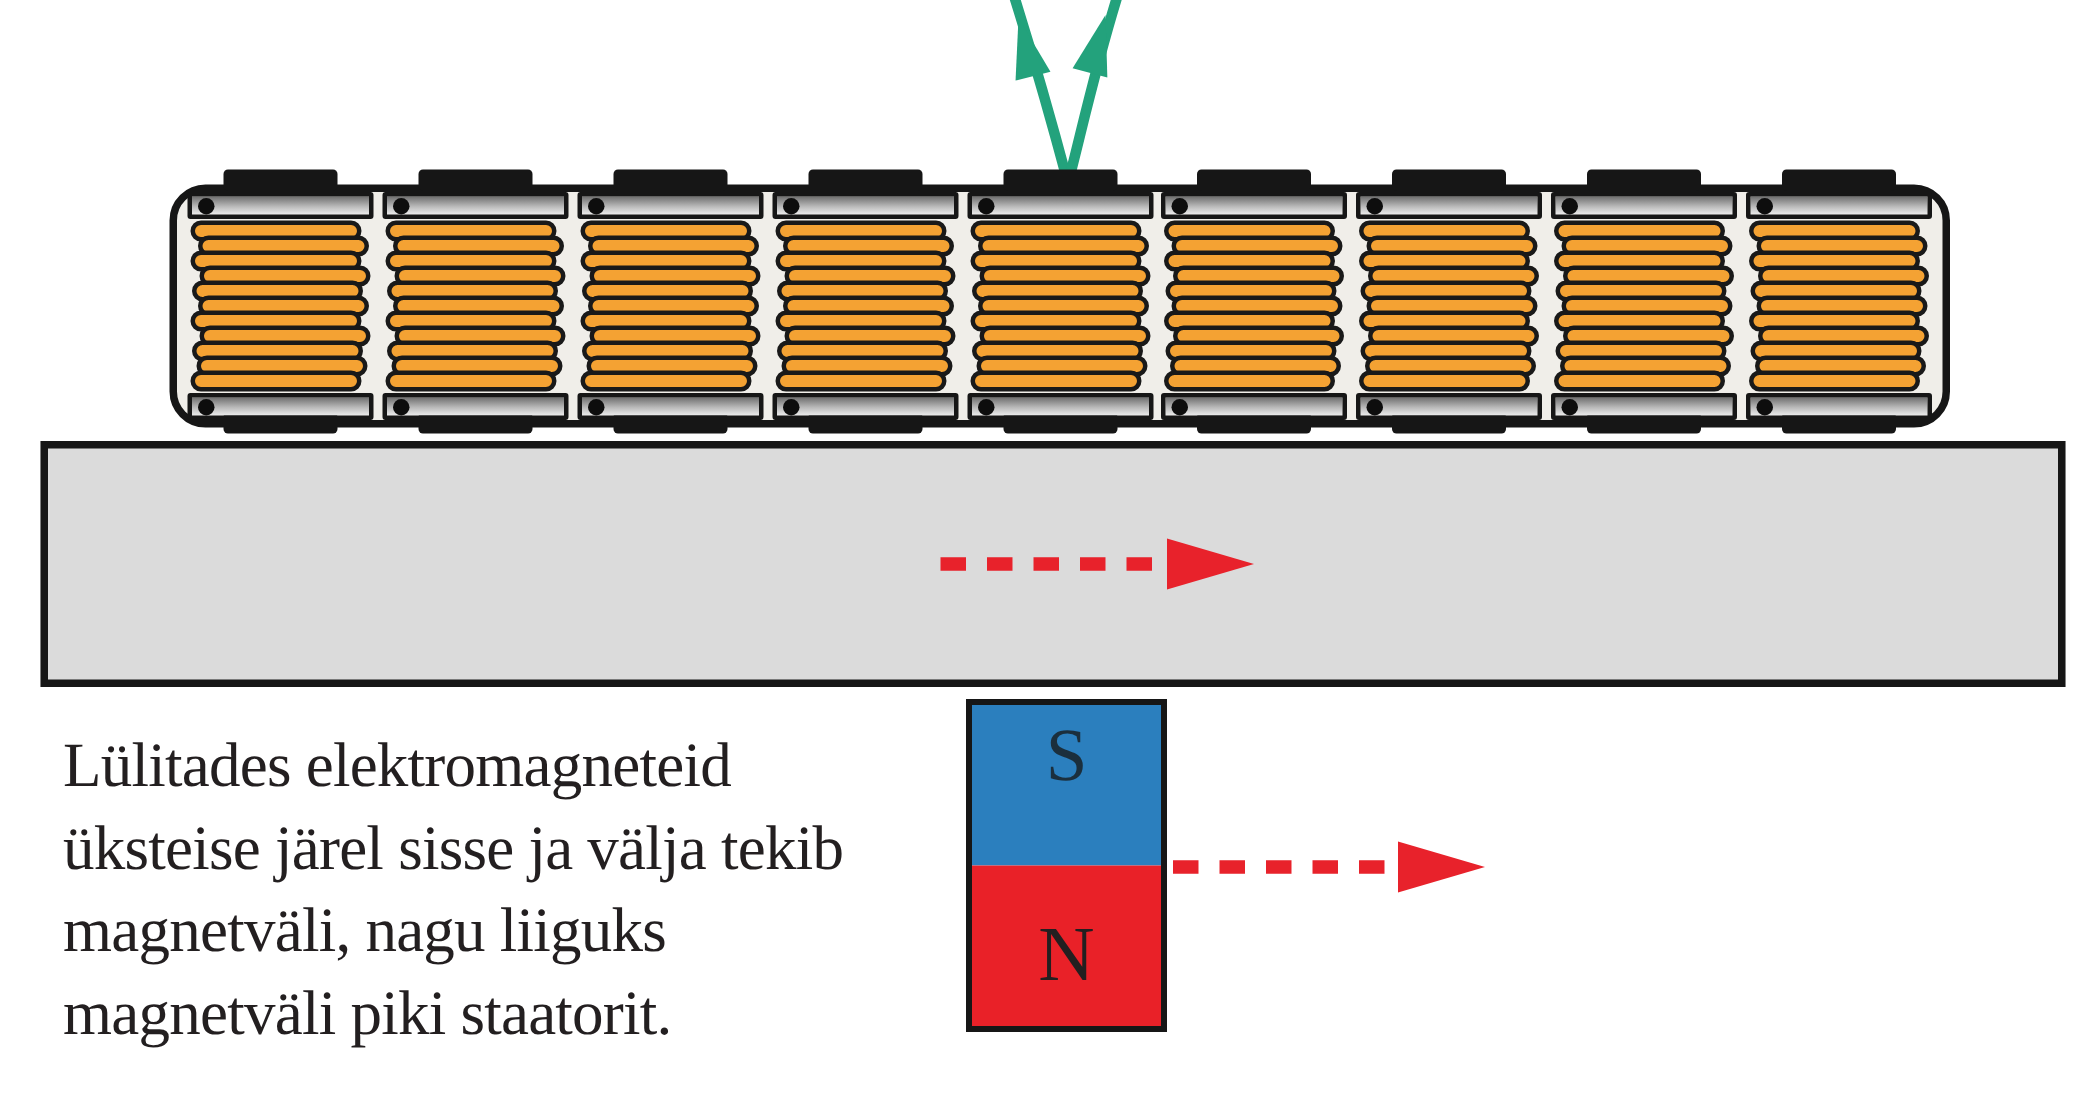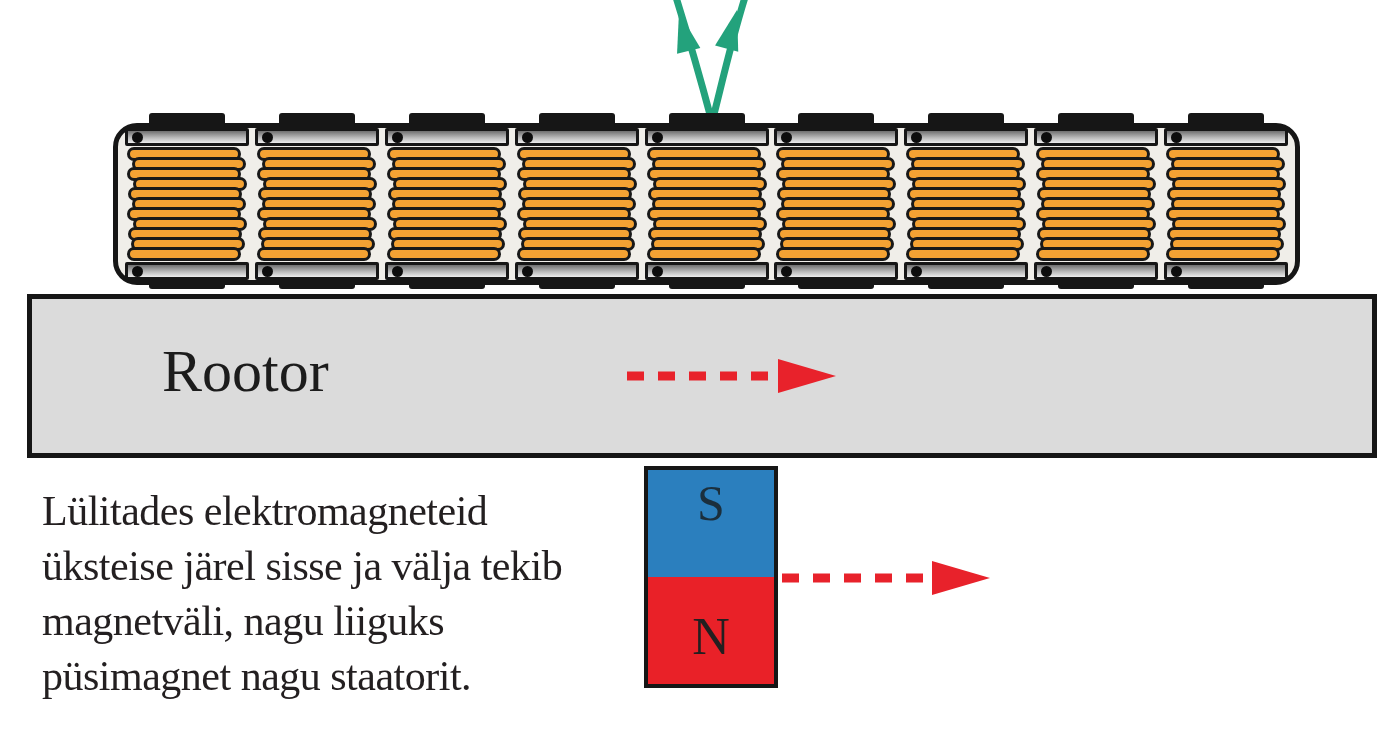--- a/index.html
+++ b/index.html
@@ -293,31 +293,30 @@
             <div class="turn" style="transform: translateX(-3px);"></div>
           </div>
           <div class="bracket bottom">
             <div class="bolt"></div>
           </div>
         </div>
       </div>
   </div>
 
   <div class="rotor">
-    <span class="rotor-label">Rootor</span>
     <svg class="abs" style="left:591px;top:55px;" width="220" height="44" viewBox="0 0 220 44">
       <line class="dash-line" x1="4" y1="22" x2="158" y2="22"></line>
       <polygon class="dash-head" points="155,5 213,22 155,39"></polygon>
     </svg>
   </div>
 
   <div class="caption">Lülitades elektromagneteid
 üksteise järel sisse ja välja tekib
 magnetväli, nagu liiguks
-püsimagnet nagu staatorit.</div>
+magnetväli piki staatorit.</div>
 
   <div class="magnet">
     <div class="pole south">
       <span class="pole-label">S</span>
     </div>
     <div class="pole north">
       <span class="pole-label">N</span>
     </div>
   </div>
 

